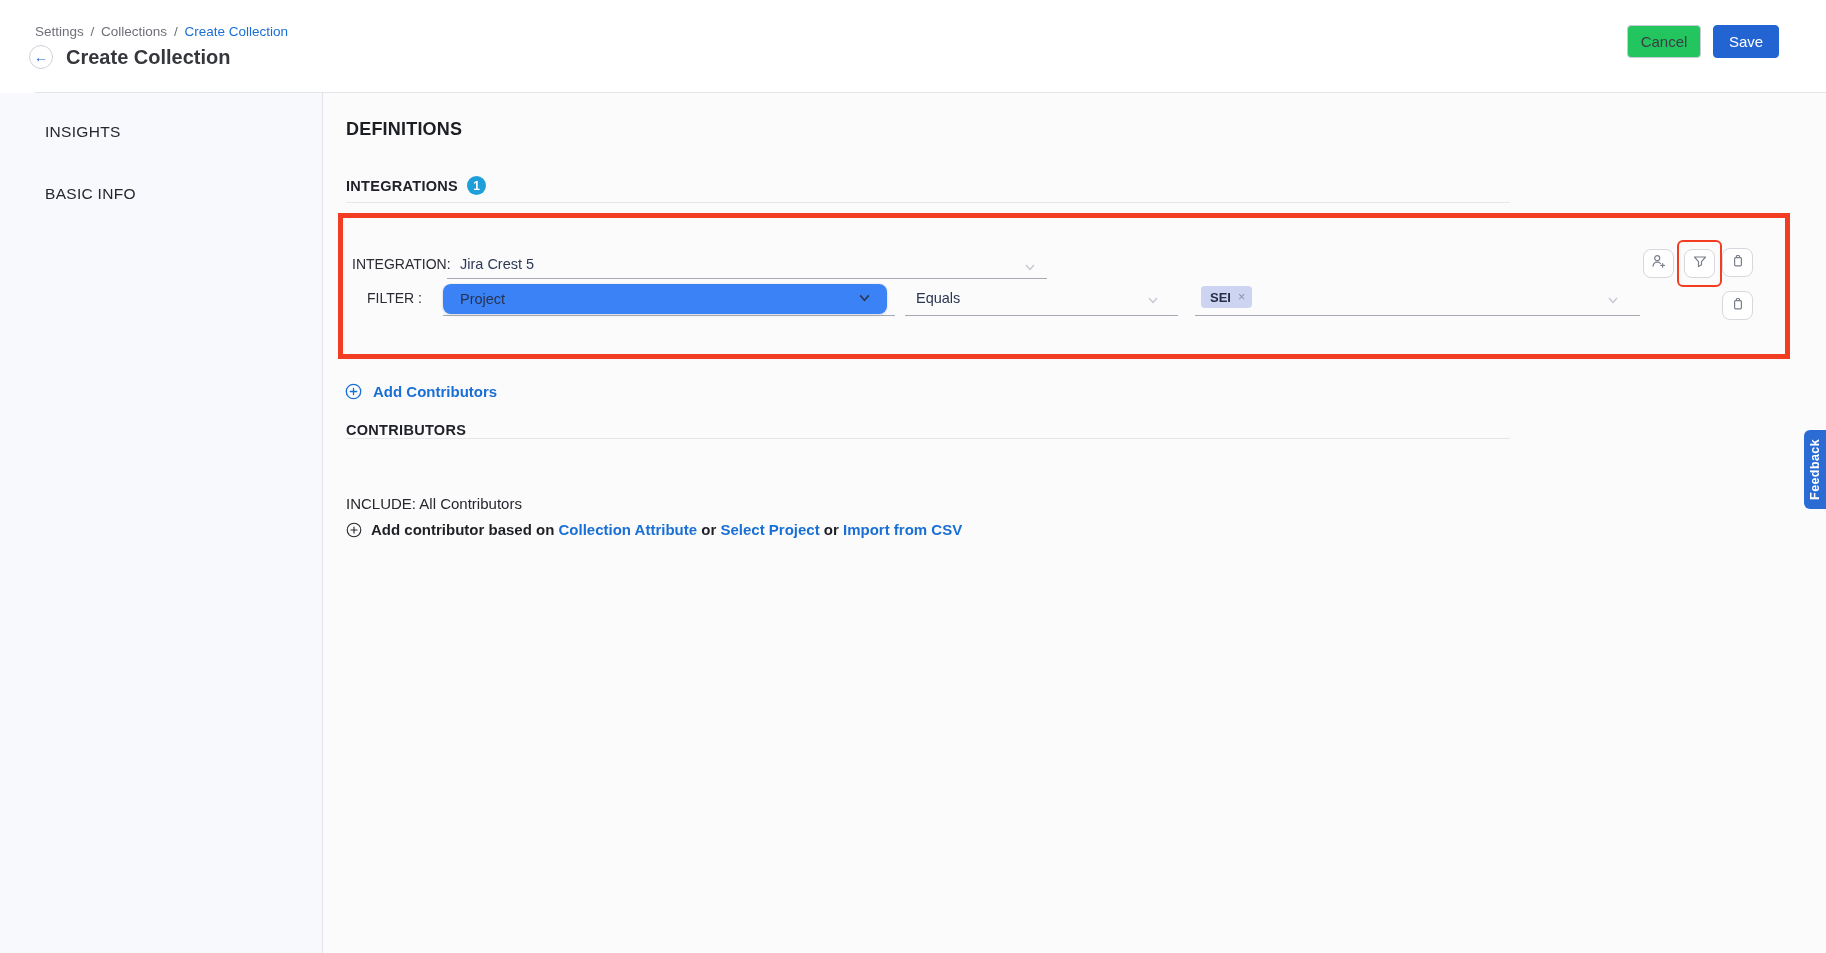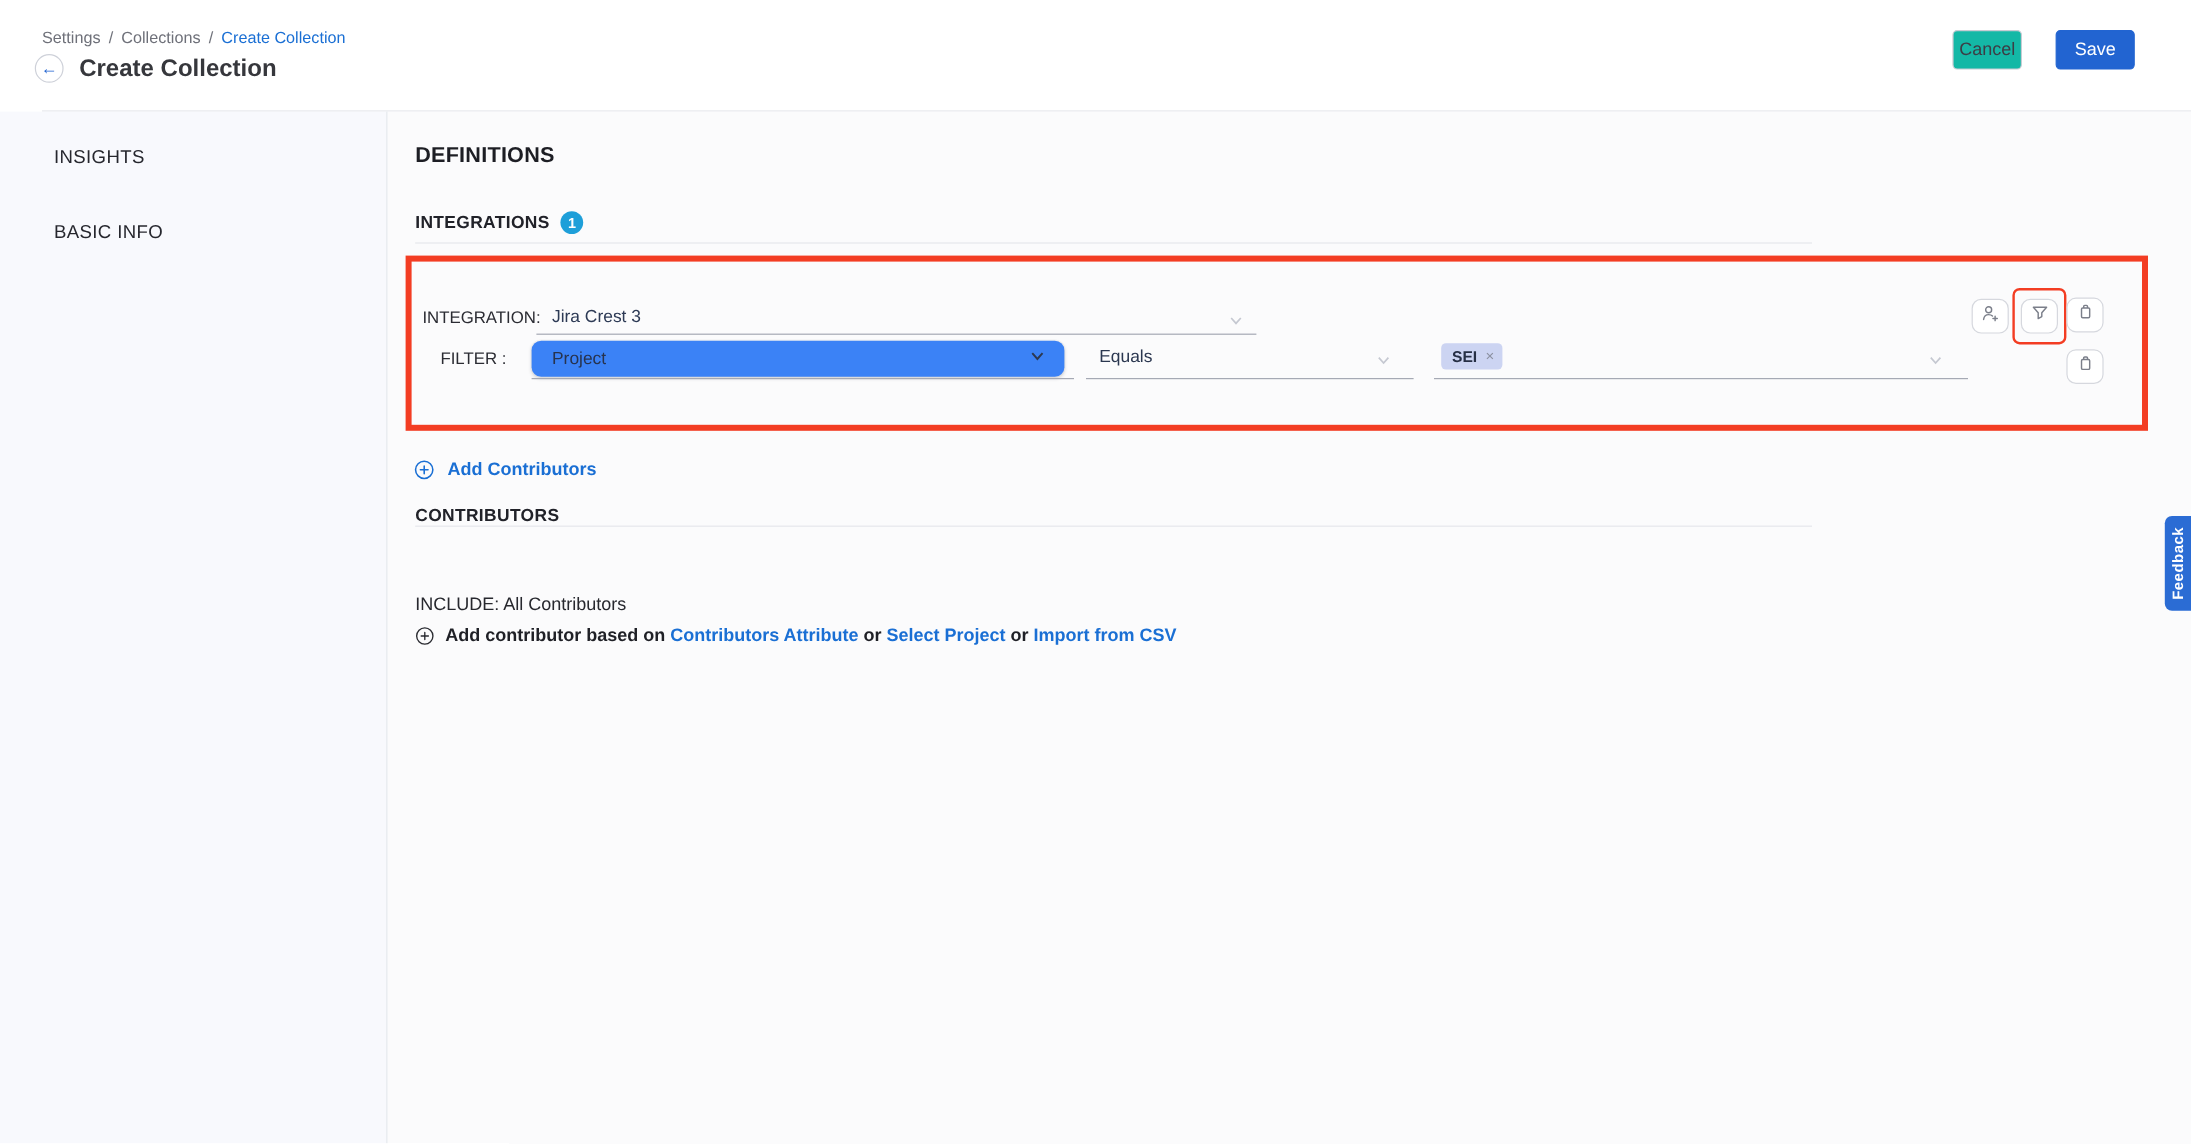--- a/index.html
+++ b/index.html
@@ -13,21 +13,21 @@
   .breadcrumb { position:absolute; left:35px; top:24px; font-size:13.5px; color:#6e7079; }
   .breadcrumb .sep { color:#6e7079; padding:0 3px; }
   .breadcrumb .crumb { color:#6e7079; cursor:pointer; }
   .breadcrumb .current { color:#1a6fd4; cursor:pointer; }
   .back-btn { position:absolute; left:29px; top:45px; width:24px; height:24px; border:1px solid #ced1d9;
               border-radius:50%; background:#fff; display:flex; align-items:center; justify-content:center;
               color:#2264d1; font-size:14px; cursor:pointer; }
   .page-title { position:absolute; left:66px; top:46px; font-size:20px; font-weight:700; color:#36373c; }
   .btn { position:absolute; top:25px; height:33px; border-radius:4px; font-size:15px; display:flex;
          align-items:center; justify-content:center; cursor:pointer; font-family:inherit; }
-  .btn-cancel { left:1627px; width:58px; background:#14b8a6; border:1px solid #c8cbd3; color:#3c3d45; }
+  .btn-cancel { left:1627px; width:74px; background:#22c55e; border:1px solid #c8cbd3; color:#3c3d45; }
   .btn-save { left:1713px; width:66px; background:#2264d1; border:1px solid #2264d1; color:#fff; }
 
   
   .sidebar { position:absolute; left:0; top:93px; width:323px; height:860px; background:#f8f9fd;
              border-right:1px solid #e2e4ea; padding-top:8px; }
   .side-item { height:62px; display:flex; align-items:center; padding-left:45px; font-size:15.5px;
                letter-spacing:.3px; color:#26272e; cursor:pointer; }
   .side-item.active { background:#e4ebf7; }
 
   
@@ -145,21 +145,21 @@
     <span class="hdr">INTEGRATIONS</span>
     <span class="count-badge">1</span>
   </div>
   <div class="divider-1"></div>
 
   <div class="highlight-box"></div>
 
   <div class="field-label lbl-integration">INTEGRATION:</div>
 
   <div class="underline-select jira-select"></div>
-  <div class="select-text jira-text">Jira Crest 3</div>
+  <div class="select-text jira-text">Jira Crest 5</div>
   <div class="chev jira-chev">
     <svg width="14" height="14" viewBox="0 0 14 14">
         <polyline points="3,5 7,9.5 11,5" fill="none" stroke="#c5c8d1" stroke-width="1.4"></polyline>
       </svg>
   </div>
 
   <div class="field-label lbl-filter">FILTER :</div>
 
   <div class="project-box">
     <span class="select-text">Project</span>
@@ -242,21 +242,21 @@
 
   <div class="add-contrib">
     <span class="plus-ic">
       <svg width="16" height="16" viewBox="0 0 17 17" fill="none" stroke="#2a2b31" stroke-width="1.2" stroke-linecap="round">
         <circle cx="8.5" cy="8.5" r="7.2"></circle>
         <path d="M8.5 5.3v6.4M5.3 8.5h6.4"></path>
       </svg>
     </span>
     <span class="txt">
       <span>Add contributor based on</span>
-      <a>Contributors Attribute</a>
+      <a>Collection Attribute</a>
       <span class="or">or</span>
       <a>Select Project</a>
       <span class="or">or</span>
       <a>Import from CSV</a>
     </span>
   </div>
 
   <div class="feedback-tab">
     <span>Feedback</span>
   </div>

